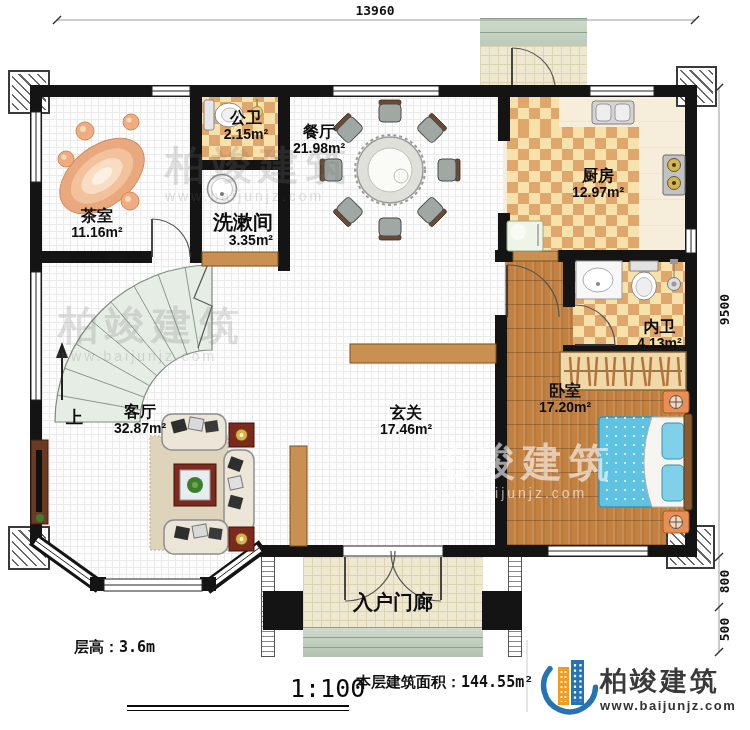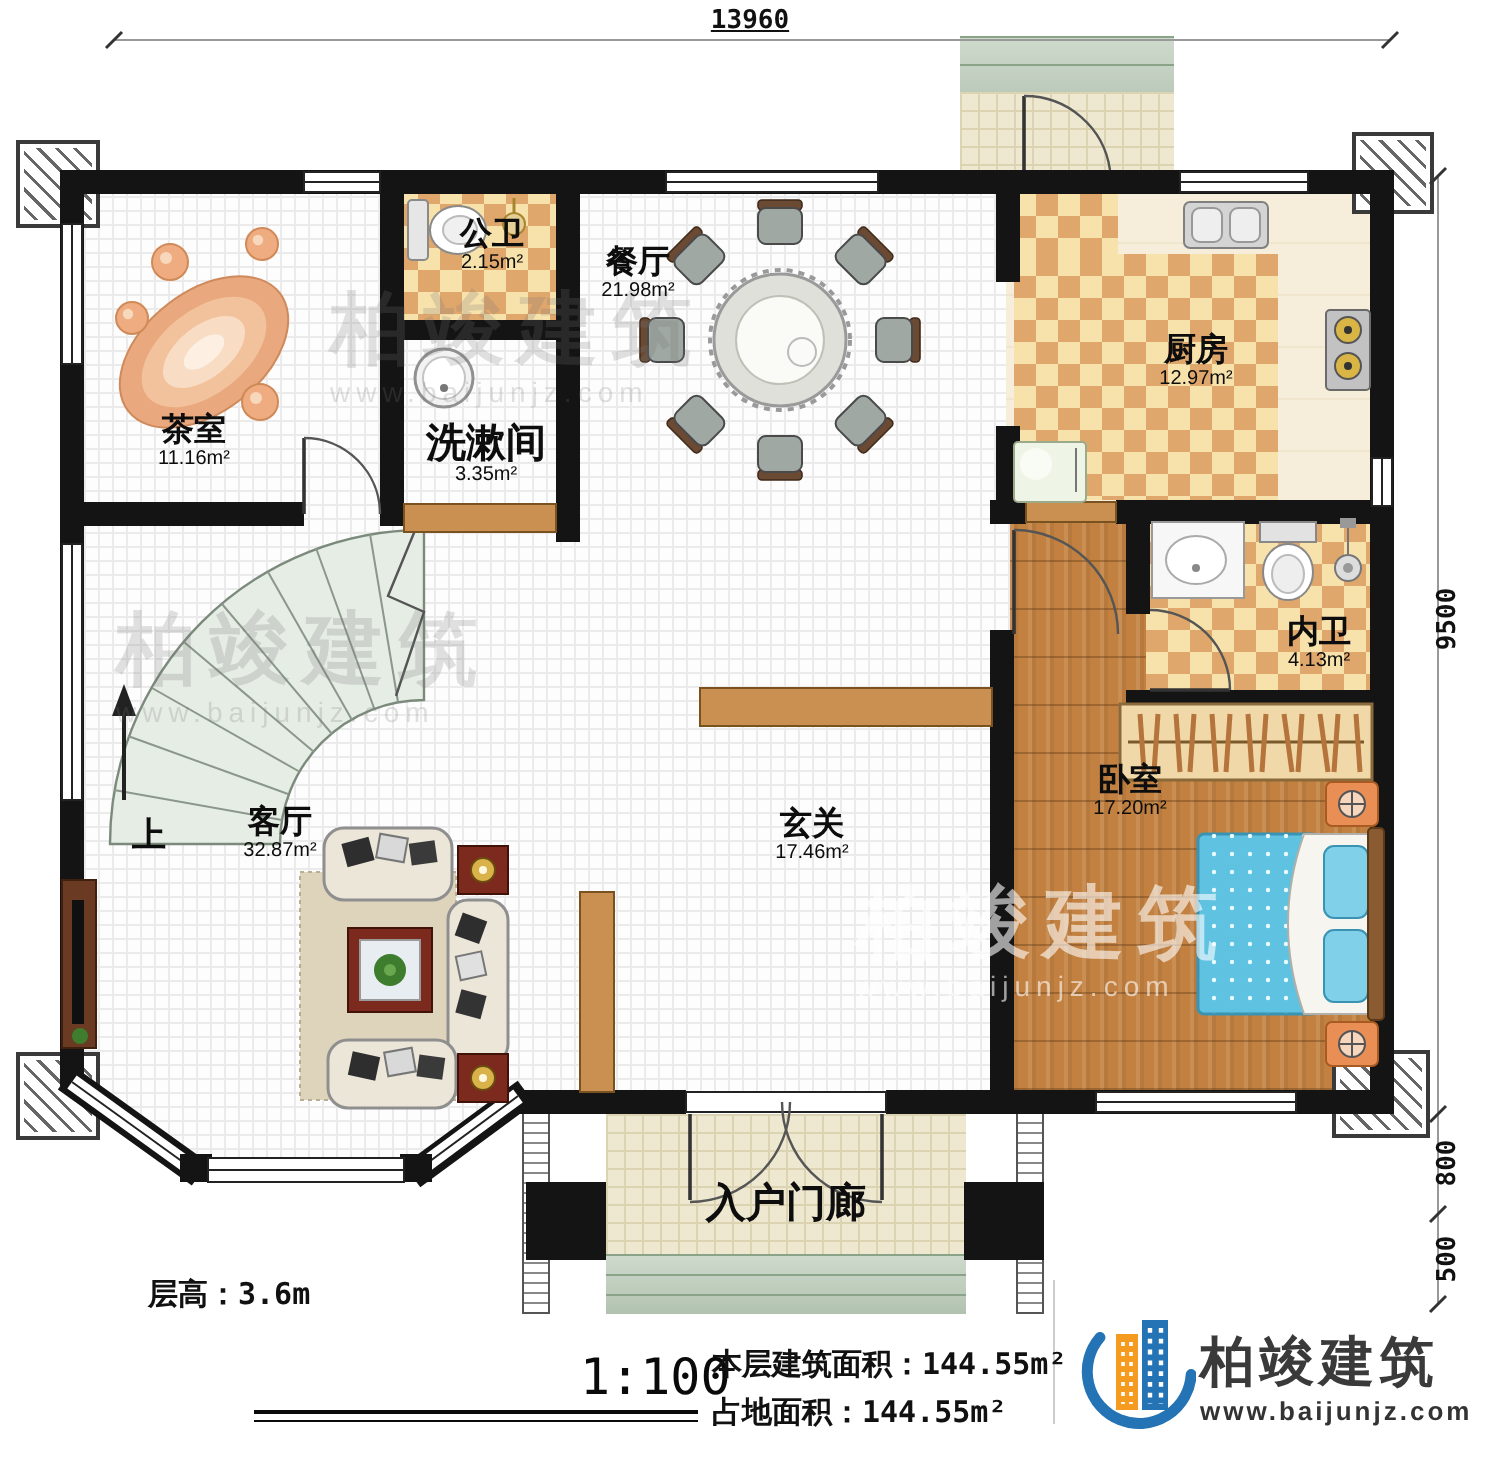--- a/index.html
+++ b/index.html
@@ -9,21 +9,21 @@
   .floor-checker{background:repeating-conic-gradient(#dfa76c 0 25%,#f8e2ab 0 50%);background-size:22px 22px;}
   .floor-cream{background-color:#f6eeda;background-image:linear-gradient(rgba(230,215,180,.35) 1px,transparent 1px);background-size:100% 26px;}
   .floor-wood{background-color:#c28140;background-image:repeating-linear-gradient(180deg,rgba(60,30,5,.28) 0 1px,transparent 1px 24px),repeating-linear-gradient(90deg,rgba(255,255,255,.10) 0 2px,rgba(0,0,0,.06) 2px 4px,transparent 4px 9px);}
   .floor-tile{background-color:#eee8d0;background-image:linear-gradient(#dbd3b2 1px,transparent 1px),linear-gradient(90deg,#dbd3b2 1px,transparent 1px);background-size:9px 9px;}
   .steps{background-image:repeating-linear-gradient(180deg,#8ba388 0 1px,transparent 1px 10px),linear-gradient(180deg,#cfdbcd,#b2c2b0);}
   .steps-back{background-image:repeating-linear-gradient(180deg,#8ba388 0 1px,transparent 1px 14px),linear-gradient(180deg,#cfdbcd,#bccabb);}
   .pillar{background:repeating-linear-gradient(45deg,#666 0 1.5px,#fff 1.5px 6.5px);border:2px solid #3a3a3a;box-shadow:inset 0 0 0 2px #fff;}
   .strip{background:repeating-linear-gradient(180deg,#888 0 1px,#fff 1px 5px);border:1px solid #555;}
   .room-label{transform:translateX(-50%);text-align:center;color:#0d0d0d;white-space:nowrap;line-height:1.05;}
   .rname{font-size:16px;font-weight:bold;}
-  .rarea{font-size:10px;font-weight:normal;}
+  .rarea{font-size:14px;font-weight:bold;text-align:right;}
   .dim{font-family:"DejaVu Sans Mono",monospace;font-weight:bold;font-size:13px;color:#111;text-align:center;}
   .dim-v{transform:rotate(-90deg);transform-origin:center;width:60px;}
   .wm{color:rgba(120,120,120,.22);text-align:left;line-height:1.0;pointer-events:none;}
   .wm .big{font-size:40px;font-weight:bold;letter-spacing:7px;}
   .wm .small{font-size:14px;letter-spacing:3px;margin-top:4px;}
   .wm-white{color:rgba(255,255,255,.6);}
   .note-line{font-size:15px;font-weight:bold;color:#111;white-space:nowrap;}
   .note-line .val{font-family:"DejaVu Sans Mono",monospace;}
   .plan-title{font-size:31px;font-weight:bold;color:#0a0a0a;letter-spacing:2px;white-space:nowrap;}
   .scale{font-family:"DejaVu Sans Mono",monospace;font-size:25px;color:#0a0a0a;}
@@ -338,21 +338,21 @@
   </div>
   <div class="abs wm" style="left:58px;top:305px;">
     <div class="big">柏竣建筑</div>
     <div class="small">www.baijunjz.com</div>
   </div>
   <div class="abs wm wm-white" style="left:428px;top:442px;">
     <div class="big">柏竣建筑</div>
     <div class="small">www.baijunjz.com</div>
   </div>
 
-  <div class="abs dim" style="left:340px;top:3px;width:70px;text-decoration:underline;">13960</div>
+  <div class="abs dim" style="left:340px;top:3px;width:70px;">13960</div>
   <div class="abs dim dim-v" style="left:694px;top:302px;">9500</div>
   <div class="abs dim dim-v" style="left:694px;top:574px;">800</div>
   <div class="abs dim dim-v" style="left:694px;top:622px;">500</div>
 
   <div class="abs room-label" style="left:97px;top:208px;">
     <div class="rname">茶室</div>
       <div class="rarea">11.16m²</div>
   </div>
   <div class="abs room-label" style="left:246px;top:110px;">
     <div class="rname">公卫</div>
@@ -363,21 +363,21 @@
       <div class="rarea">3.35m²</div>
   </div>
   <div class="abs room-label" style="left:319px;top:124px;">
     <div class="rname">餐厅</div>
       <div class="rarea">21.98m²</div>
   </div>
   <div class="abs room-label" style="left:598px;top:168px;">
     <div class="rname">厨房</div>
       <div class="rarea">12.97m²</div>
   </div>
-  <div class="abs room-label" style="left:648px;top:309px;padding-left:23px;">
+  <div class="abs room-label" style="left:648px;top:319px;padding-left:23px;">
     <div class="rname">内卫</div>
       <div class="rarea">4.13m²</div>
   </div>
   <div class="abs room-label" style="left:140px;top:404px;">
     <div class="rname">客厅</div>
       <div class="rarea">32.87m²</div>
   </div>
   <div class="abs room-label" style="left:406px;top:405px;">
     <div class="rname">玄关</div>
       <div class="rarea">17.46m²</div>
@@ -391,23 +391,20 @@
   </div>
   <div class="abs uplabel" style="left:66px;top:406px;">上</div>
 
   <div class="abs note-line" style="left:74px;top:638px;">
     <span>层高：</span><span class="val">3.6m</span>
   </div>
   <div class="abs scale" style="left:290px;top:674px;">1:100</div>
   <div class="abs underline2" style="left:127px;top:705px;width:222px;"></div>
   <div class="abs note-line" style="left:356px;top:673px;">
     <span>本层建筑面积：</span><span class="val">144.55m²</span>
-  </div>
-  <div class="abs note-line" style="left:356px;top:697px;">
-    <span>占地面积：</span><span class="val">144.55m²</span>
   </div>
 
   <svg class="abs" style="left:536px;top:655px;" width="62" height="66" viewBox="0 0 62 66">
     <path d="M8,50 A26,26 0 1 1 56,39" stroke="#2474b5" stroke-width="5.5" fill="none" stroke-linecap="round" transform="rotate(215 31 33)"></path>
     <rect x="22" y="12" width="11" height="38" fill="#f59b20"></rect>
     <rect x="35" y="5" width="13" height="45" fill="#2474b5"></rect>
     <g stroke="#fff" stroke-width="2.2" stroke-dasharray="2.4,3">
       <line x1="39" y1="9" x2="39" y2="47"></line>
         <line x1="44.5" y1="9" x2="44.5" y2="47"></line>
     </g>

